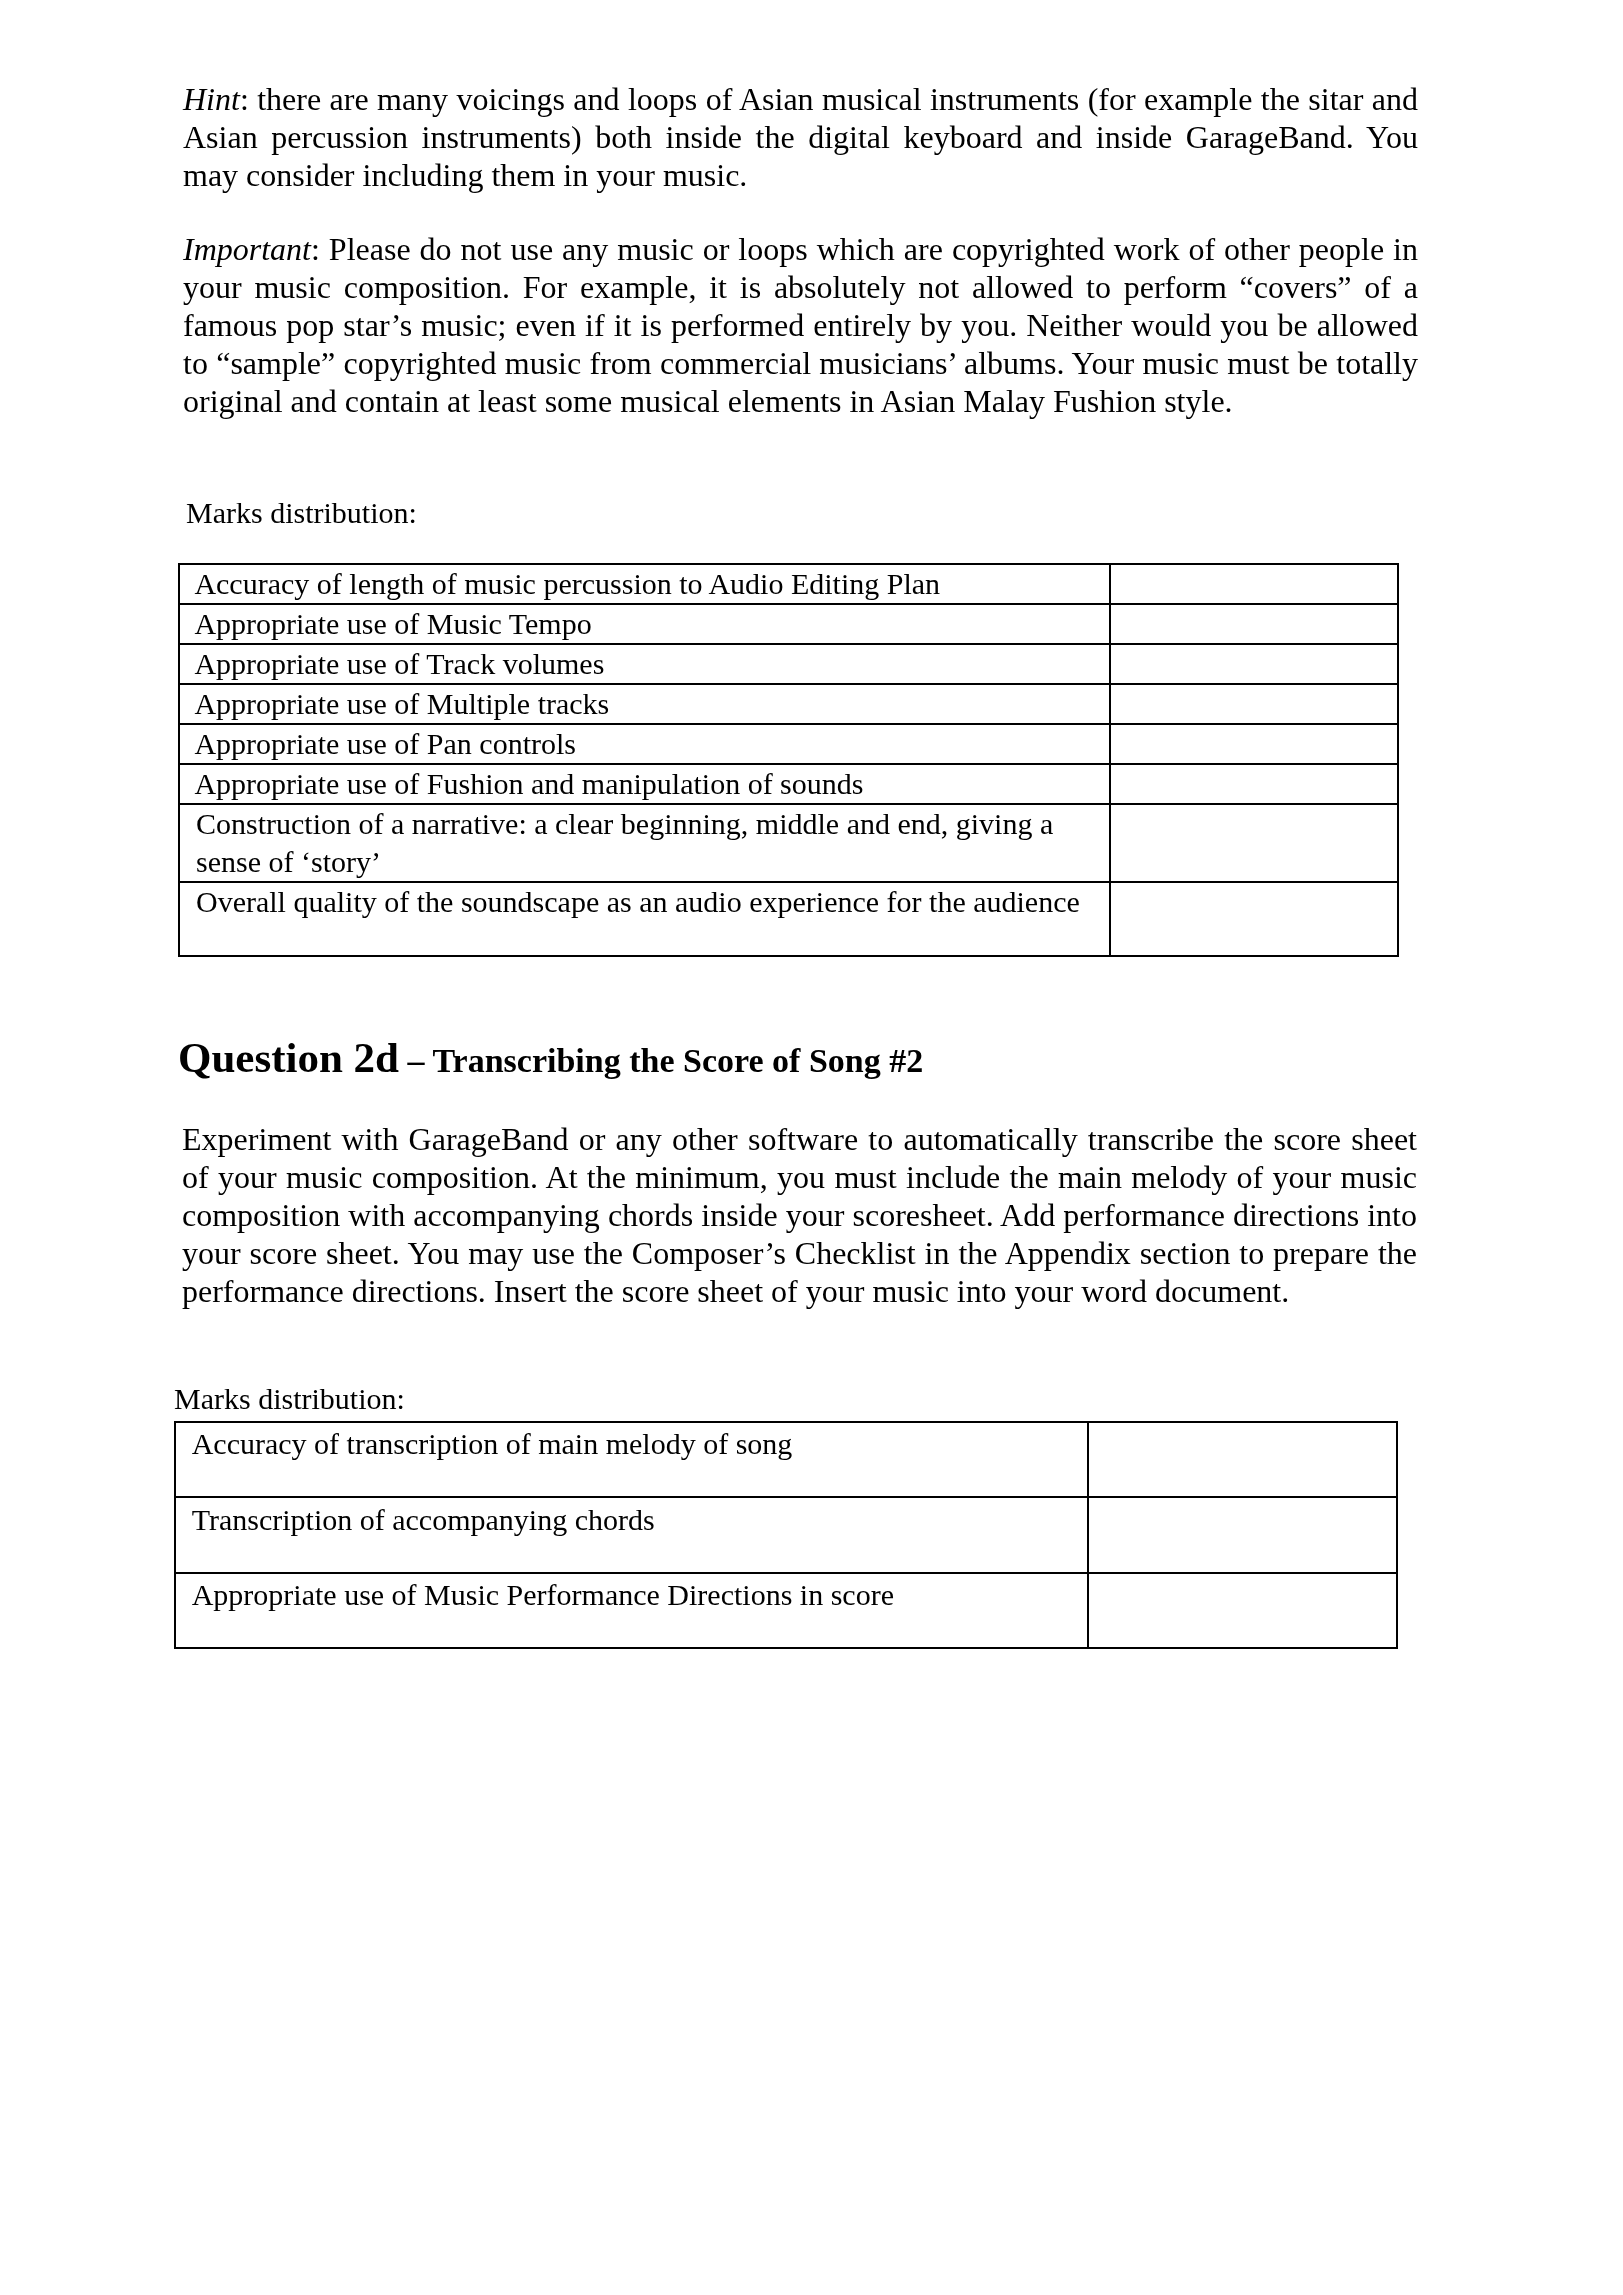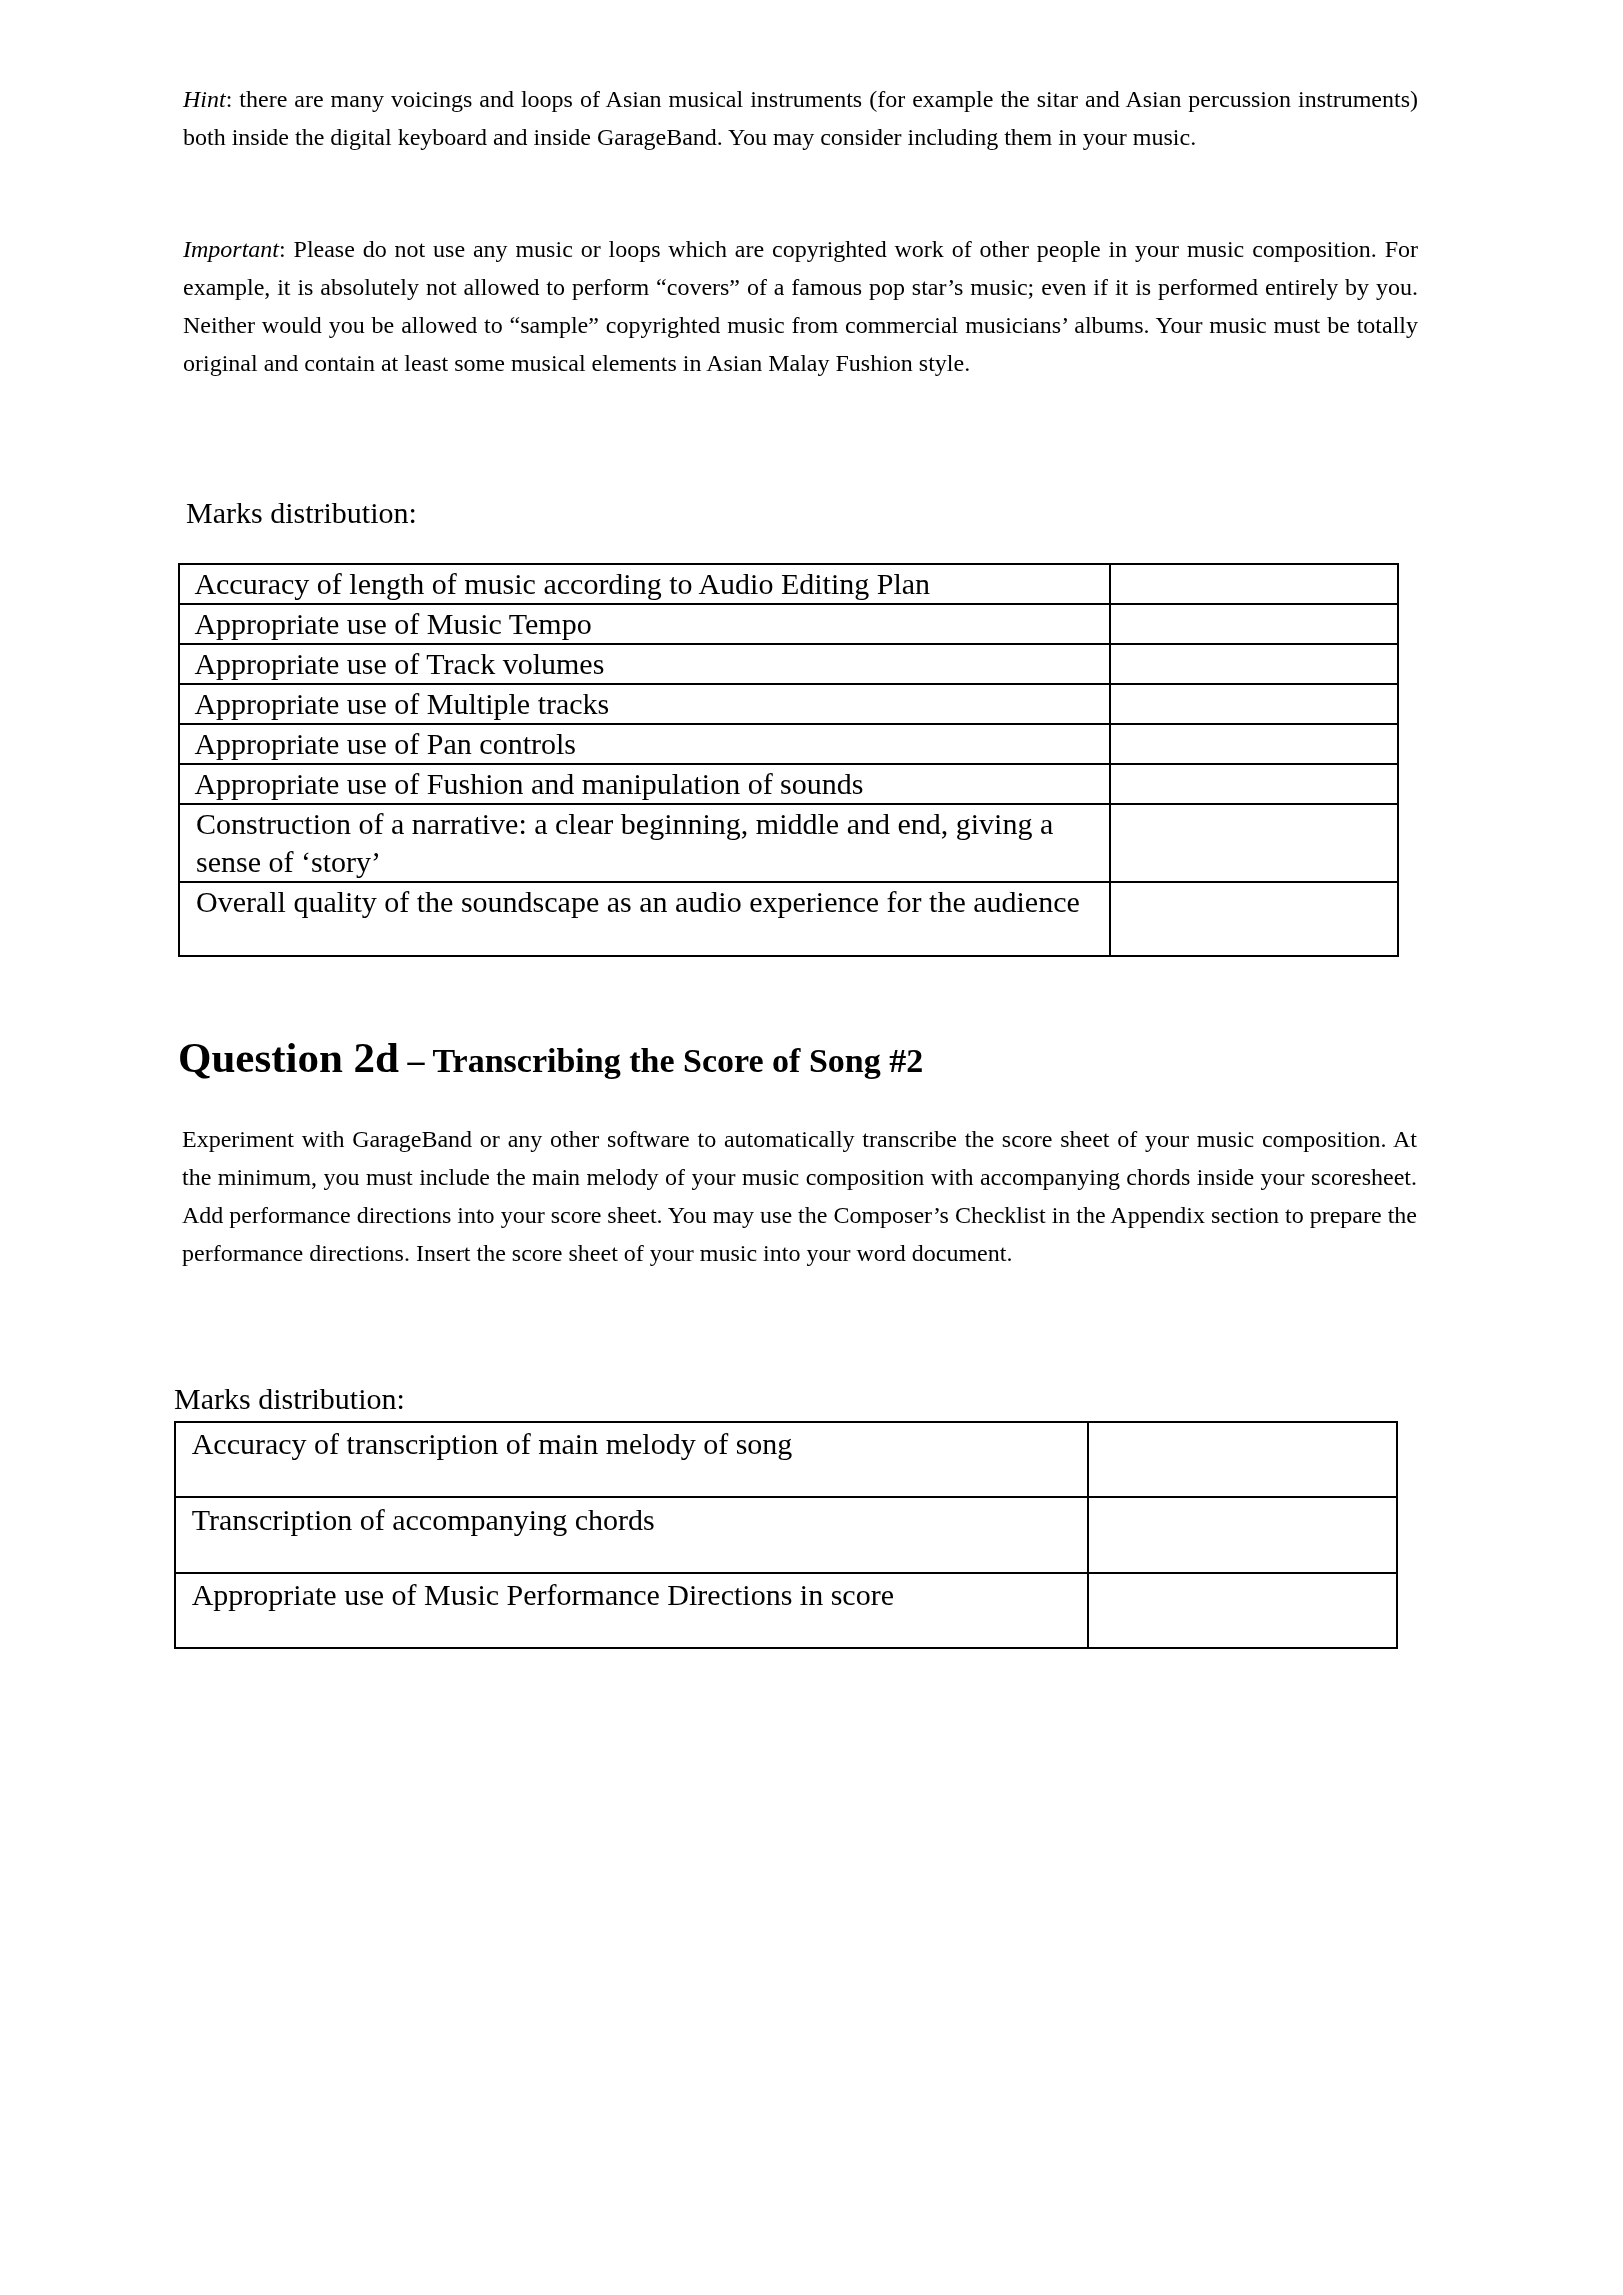--- a/index.html
+++ b/index.html
@@ -4,21 +4,21 @@
 <style>
   html, body { margin: 0; padding: 0; background: #ffffff; }
   body {
     width: 1623px; height: 2295px; position: relative; overflow: hidden;
     font-family: "Liberation Serif", "DejaVu Serif", serif; color: #000000;
   }
   .page { position: absolute; left: 0; top: 0; width: 1623px; height: 2295px; }
 
   .para {
     position: absolute; left: 183px; width: 1235px;
-    font-size: 24px; line-height: 38px; text-align: justify; margin: 0;
+    font-size: 32px; line-height: 38px; text-align: justify; margin: 0;
   }
   .para .lead { font-style: italic; }
   #p-hint { top: 80px; }
   #p-important { top: 230px; }
 
   .marks-label {
     position: absolute; font-weight: normal; font-size: 30px; line-height: 36px; margin: 0;
   }
   #marks-label-1 { left: 186px; top: 495px; }
   #marks-label-2 { left: 174px; top: 1381px; }
@@ -63,21 +63,21 @@
 
   <p class="marks-label" id="marks-label-1">Marks distribution:</p>
 
   <table class="marks" id="table-1">
     <colgroup>
         <col class="c1">
         <col class="c2">
       </colgroup>
     <tbody>
       <tr>
-        <td class="crit">Accuracy of length of music according to Audio Editing Plan</td>
+        <td class="crit">Accuracy of length of music percussion to Audio Editing Plan</td>
         <td class="score"></td>
       </tr>
       <tr>
         <td class="crit">Appropriate use of Music Tempo</td>
         <td class="score"></td>
       </tr>
       <tr>
         <td class="crit">Appropriate use of Track volumes</td>
         <td class="score"></td>
       </tr>

